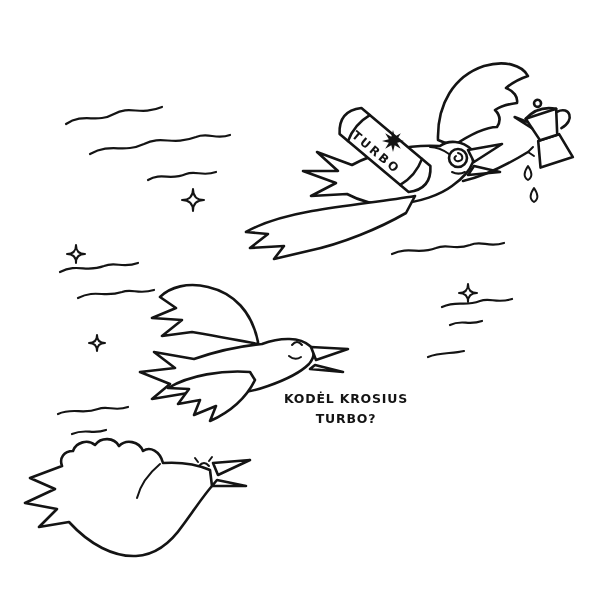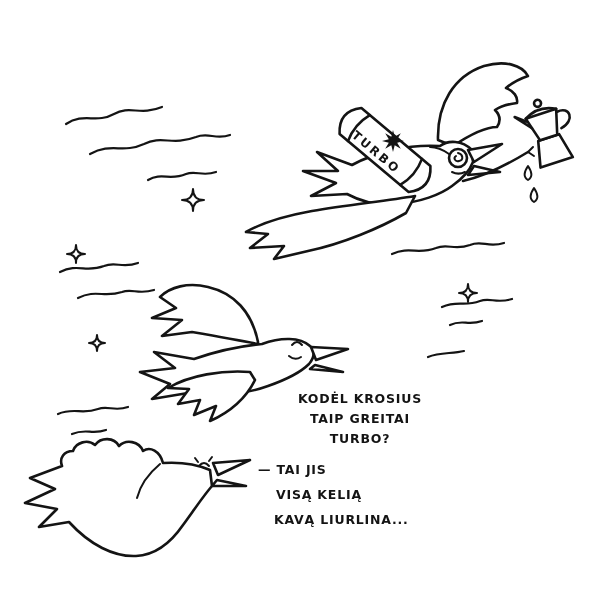--- a/index.html
+++ b/index.html
@@ -5,21 +5,21 @@
   html,body{margin:0;padding:0;background:#fff;}
   .stage{position:relative;width:600px;height:600px;background:#ffffff;overflow:hidden;
          font-family:"DejaVu Sans",sans-serif;}
   .stage svg{position:absolute;left:0;top:0;}
   svg path, svg circle{fill:none;stroke:#141414;stroke-width:2.6;stroke-linecap:round;stroke-linejoin:round;}
   svg .fw{fill:#ffffff;}
   svg .ink{fill:#141414;stroke:none;}
   svg .thin{stroke-width:2;}
   svg .wind{stroke-width:2.2;}
   .speech{position:absolute;color:#141414;font-weight:700;font-size:12.5px;letter-spacing:0.8px;}
-  .question{left:296px;top:389px;width:128px;text-align:center;line-height:20px;}
+  .question{left:282px;top:389px;width:128px;text-align:center;line-height:20px;}
   .answer{left:258px;top:457px;line-height:25px;text-align:left;}
   .answer .l2{margin-left:18px;}
   .answer .l3{margin-left:16px;}
   .turbo-label{position:absolute;left:358px;top:128px;width:80px;white-space:nowrap;
                transform:rotate(40deg);transform-origin:0 0;
                color:#141414;font-weight:700;font-size:12px;letter-spacing:2.5px;}
 </style>
 </head>
 <body>
 
@@ -103,23 +103,17 @@
       <path class="thin" d="M209,461 L212,457"></path>
       <path class="fw" d="M213,463 L250,460 L218,475 Z"></path>
       <path class="fw" d="M217,480 L246,486 L212,486 Z"></path>
     </g>
   </svg>
 
   <div class="turbo-label">TURBO</div>
 
   <div class="speech question">
     <div>KODĖL KROSIUS</div>
-    <div>TAIP GREITAI</div>
     <div>TURBO?</div>
   </div>
 
-  <div class="speech answer">
-    <div class="l1">— TAI JIS</div>
-    <div class="l2">VISĄ KELIĄ</div>
-    <div class="l3">KAVĄ LIURLINA...</div>
-  </div>
 
 </div>
 
 </body></html>

